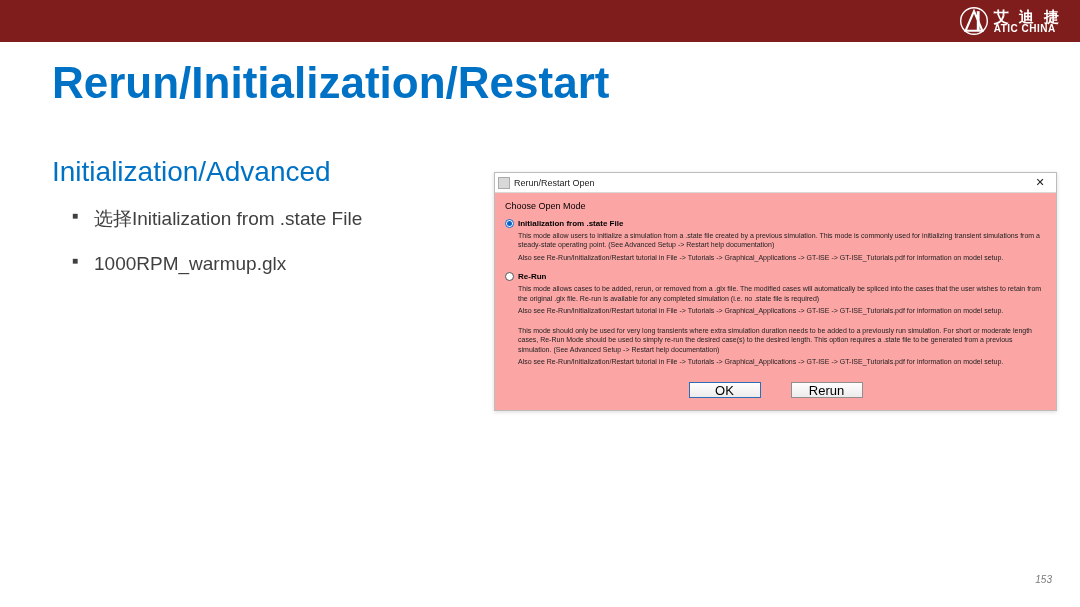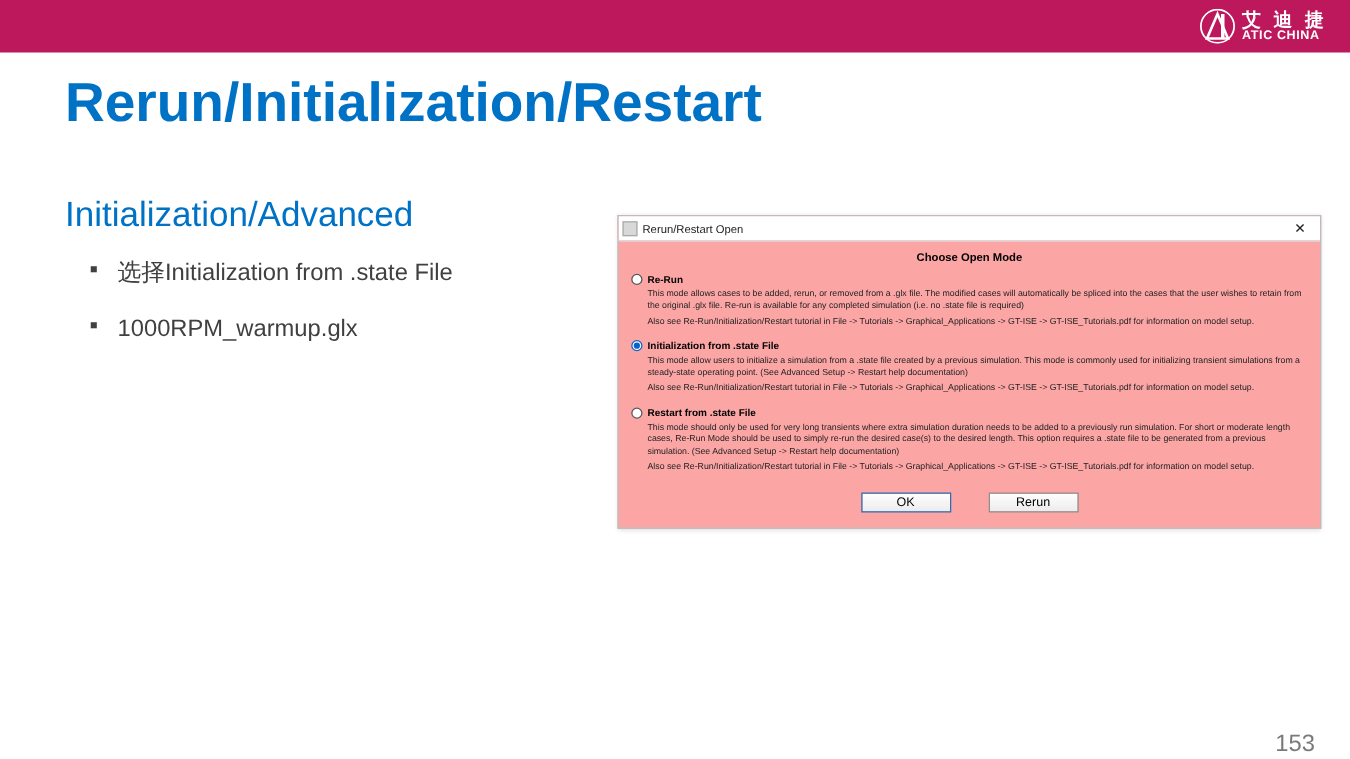--- a/index.html
+++ b/index.html
@@ -1,18 +1,18 @@
 <!DOCTYPE html>
 <html><head>
 <meta charset="utf-8">
 <style>
   * { box-sizing: border-box; margin: 0; padding: 0; }
   html, body { width: 1080px; height: 607px; font-family: "Segoe UI", "Microsoft YaHei", sans-serif; background: #fff; }
   .slide { position: relative; width: 1080px; height: 607px; background: #fff; overflow: hidden; }
-  .topbar { position: absolute; top: 0; left: 0; right: 0; height: 42px; background: #be185d; display: flex; justify-content: flex-end; align-items: center; padding-right: 18px; }
+  .topbar { position: absolute; top: 0; left: 0; right: 0; height: 42px; background: #7f1d1d; display: flex; justify-content: flex-end; align-items: center; padding-right: 18px; }
   .logo { display: flex; align-items: center; gap: 6px; color: #fff; }
   .logo-mark { width: 28px; height: 28px; }
   .logo-text { display: flex; flex-direction: column; line-height: 1; }
   .logo-cn { font-size: 15px; font-weight: 600; letter-spacing: 3px; }
   .logo-en { font-size: 10px; font-weight: 700; letter-spacing: 0.5px; }
 
   .title { position: absolute; top: 58px; left: 52px; font-size: 44px; font-weight: 700; color: #0072c6; }
   .subtitle { position: absolute; top: 156px; left: 52px; font-size: 28px; font-weight: 400; color: #0072c6; }
 
   .bullets { position: absolute; top: 204px; left: 72px; width: 400px; font-size: 19px; color: #404040; line-height: 1.55; }
@@ -20,35 +20,35 @@
   .bullets li { position: relative; padding-left: 22px; margin-bottom: 16px; }
   .bullets li::before { content: "■"; position: absolute; left: 0; top: 4px; font-size: 10px; color: #404040; }
   .bullets .sub { display: block; }
 
   .dialog { position: absolute; top: 172px; left: 494px; width: 563px; background: #fca5a5; border: 1px solid #bcbcbc; box-shadow: 0 1px 4px rgba(0,0,0,0.15); font-family: "Tahoma","SimSun",sans-serif; }
   .dlg-titlebar { height: 20px; background: #fff; border-bottom: 1px solid #d9d9d9; display: flex; align-items: center; padding: 0 4px 0 3px; }
   .dlg-titlebar .ico { width: 12px; height: 12px; background: #d8d8d8; border: 1px solid #aaa; margin-right: 4px; display: inline-block; }
   .dlg-titlebar .ttl { font-size: 9px; color: #222; flex: 1; }
   .dlg-titlebar .xbtn { font-size: 11px; color: #222; width: 24px; text-align: center; cursor: pointer; }
   .dlg-body { padding: 8px 10px 4px 10px; }
-  .dlg-heading { font-size: 9px; font-weight: 700; color: #000; margin-bottom: 8px; text-align: center; }
+  .dlg-heading { font-size: 9px; font-weight: 400; color: #000; margin-bottom: 8px; }
 
   .opt-group { margin-bottom: 10px; }
   .opt-row { display: flex; align-items: center; gap: 4px; margin-bottom: 3px; }
   .radio { width: 9px; height: 9px; border: 1px solid #555; border-radius: 50%; display: inline-flex; align-items: center; justify-content: center; background: #fff; }
   .radio.selected { border-color: #0a62c9; }
   .radio.selected::after { content: ""; width: 5px; height: 5px; border-radius: 50%; background: #0a62c9; display: block; }
   .opt-label { font-size: 8px; font-weight: 700; color: #000; }
   .opt-desc { font-size: 7px; color: #222; line-height: 1.35; margin-left: 13px; margin-bottom: 3px; }
 
   .dlg-buttons { display: flex; justify-content: center; gap: 30px; padding: 6px 0 8px 0; }
-  .dlg-btn { width: 72px; height: 16px; background: linear-gradient(#fefefe,#ececec); border: 1px solid #8f8f8f; font-size: 10px; color: #000; display:flex; align-items:center; justify-content:center; cursor:pointer; }
+  .dlg-btn { width: 72px; height: 16px; background: linear-gradient(#fefefe,#ececec); border: 1px solid #8f8f8f; font-size: 13px; color: #000; display:flex; align-items:center; justify-content:center; cursor:pointer; }
   .dlg-btn.ok { border-color: #2a6fb5; }
 
-  .pagenum { position: absolute; bottom: 0; right: 28px; font-size: 19px; color: #7a7a7a; }
+  .pagenum { position: absolute; bottom: 22px; right: 28px; font-size: 10px; color: #7a7a7a; font-style: italic; }
 </style>
 </head>
 <body>
 
 <div class="slide">
 
   <div class="topbar">
     <div class="logo">
       <svg class="logo-mark" viewBox="0 0 40 40">
         <circle cx="20" cy="20" r="19" fill="none" stroke="#fff" stroke-width="2"></circle>
@@ -80,41 +80,37 @@
     <div class="dlg-titlebar">
       <span class="ico"></span>
       <span class="ttl">Rerun/Restart Open</span>
       <span class="xbtn">✕</span>
     </div>
     <div class="dlg-body">
       <div class="dlg-heading">Choose Open Mode</div>
 
       <div class="opt-group">
         <div class="opt-row">
-          <span class="radio"></span>
-          <span class="opt-label">Re-Run</span>
-        </div>
-        <div class="opt-desc">This mode allows cases to be added, rerun, or removed from a .glx file. The modified cases will automatically be spliced into the cases that the user wishes to retain from the original .glx file. Re-run is available for any completed simulation (i.e. no .state file is required)</div>
-        <div class="opt-desc">Also see Re-Run/Initialization/Restart tutorial in File -&gt; Tutorials -&gt; Graphical_Applications -&gt; GT-ISE -&gt; GT-ISE_Tutorials.pdf for information on model setup.</div>
-      </div>
-
-      <div class="opt-group">
-        <div class="opt-row">
           <span class="radio selected"></span>
           <span class="opt-label">Initialization from .state File</span>
         </div>
         <div class="opt-desc">This mode allow users to initialize a simulation from a .state file created by a previous simulation. This mode is commonly used for initializing transient simulations from a steady-state operating point. (See Advanced Setup -&gt; Restart help documentation)</div>
         <div class="opt-desc">Also see Re-Run/Initialization/Restart tutorial in File -&gt; Tutorials -&gt; Graphical_Applications -&gt; GT-ISE -&gt; GT-ISE_Tutorials.pdf for information on model setup.</div>
       </div>
 
       <div class="opt-group">
         <div class="opt-row">
           <span class="radio"></span>
-          <span class="opt-label">Restart from .state File</span>
+          <span class="opt-label">Re-Run</span>
         </div>
+        <div class="opt-desc">This mode allows cases to be added, rerun, or removed from a .glx file. The modified cases will automatically be spliced into the cases that the user wishes to retain from the original .glx file. Re-run is available for any completed simulation (i.e. no .state file is required)</div>
+        <div class="opt-desc">Also see Re-Run/Initialization/Restart tutorial in File -&gt; Tutorials -&gt; Graphical_Applications -&gt; GT-ISE -&gt; GT-ISE_Tutorials.pdf for information on model setup.</div>
+      </div>
+
+      <div class="opt-group">
         <div class="opt-desc">This mode should only be used for very long transients where extra simulation duration needs to be added to a previously run simulation. For short or moderate length cases, Re-Run Mode should be used to simply re-run the desired case(s) to the desired length. This option requires a .state file to be generated from a previous simulation. (See Advanced Setup -&gt; Restart help documentation)</div>
         <div class="opt-desc">Also see Re-Run/Initialization/Restart tutorial in File -&gt; Tutorials -&gt; Graphical_Applications -&gt; GT-ISE -&gt; GT-ISE_Tutorials.pdf for information on model setup.</div>
       </div>
 
       <div class="dlg-buttons">
         <div class="dlg-btn ok">
           <span>OK</span>
         </div>
         <div class="dlg-btn">
           <span>Rerun</span>

